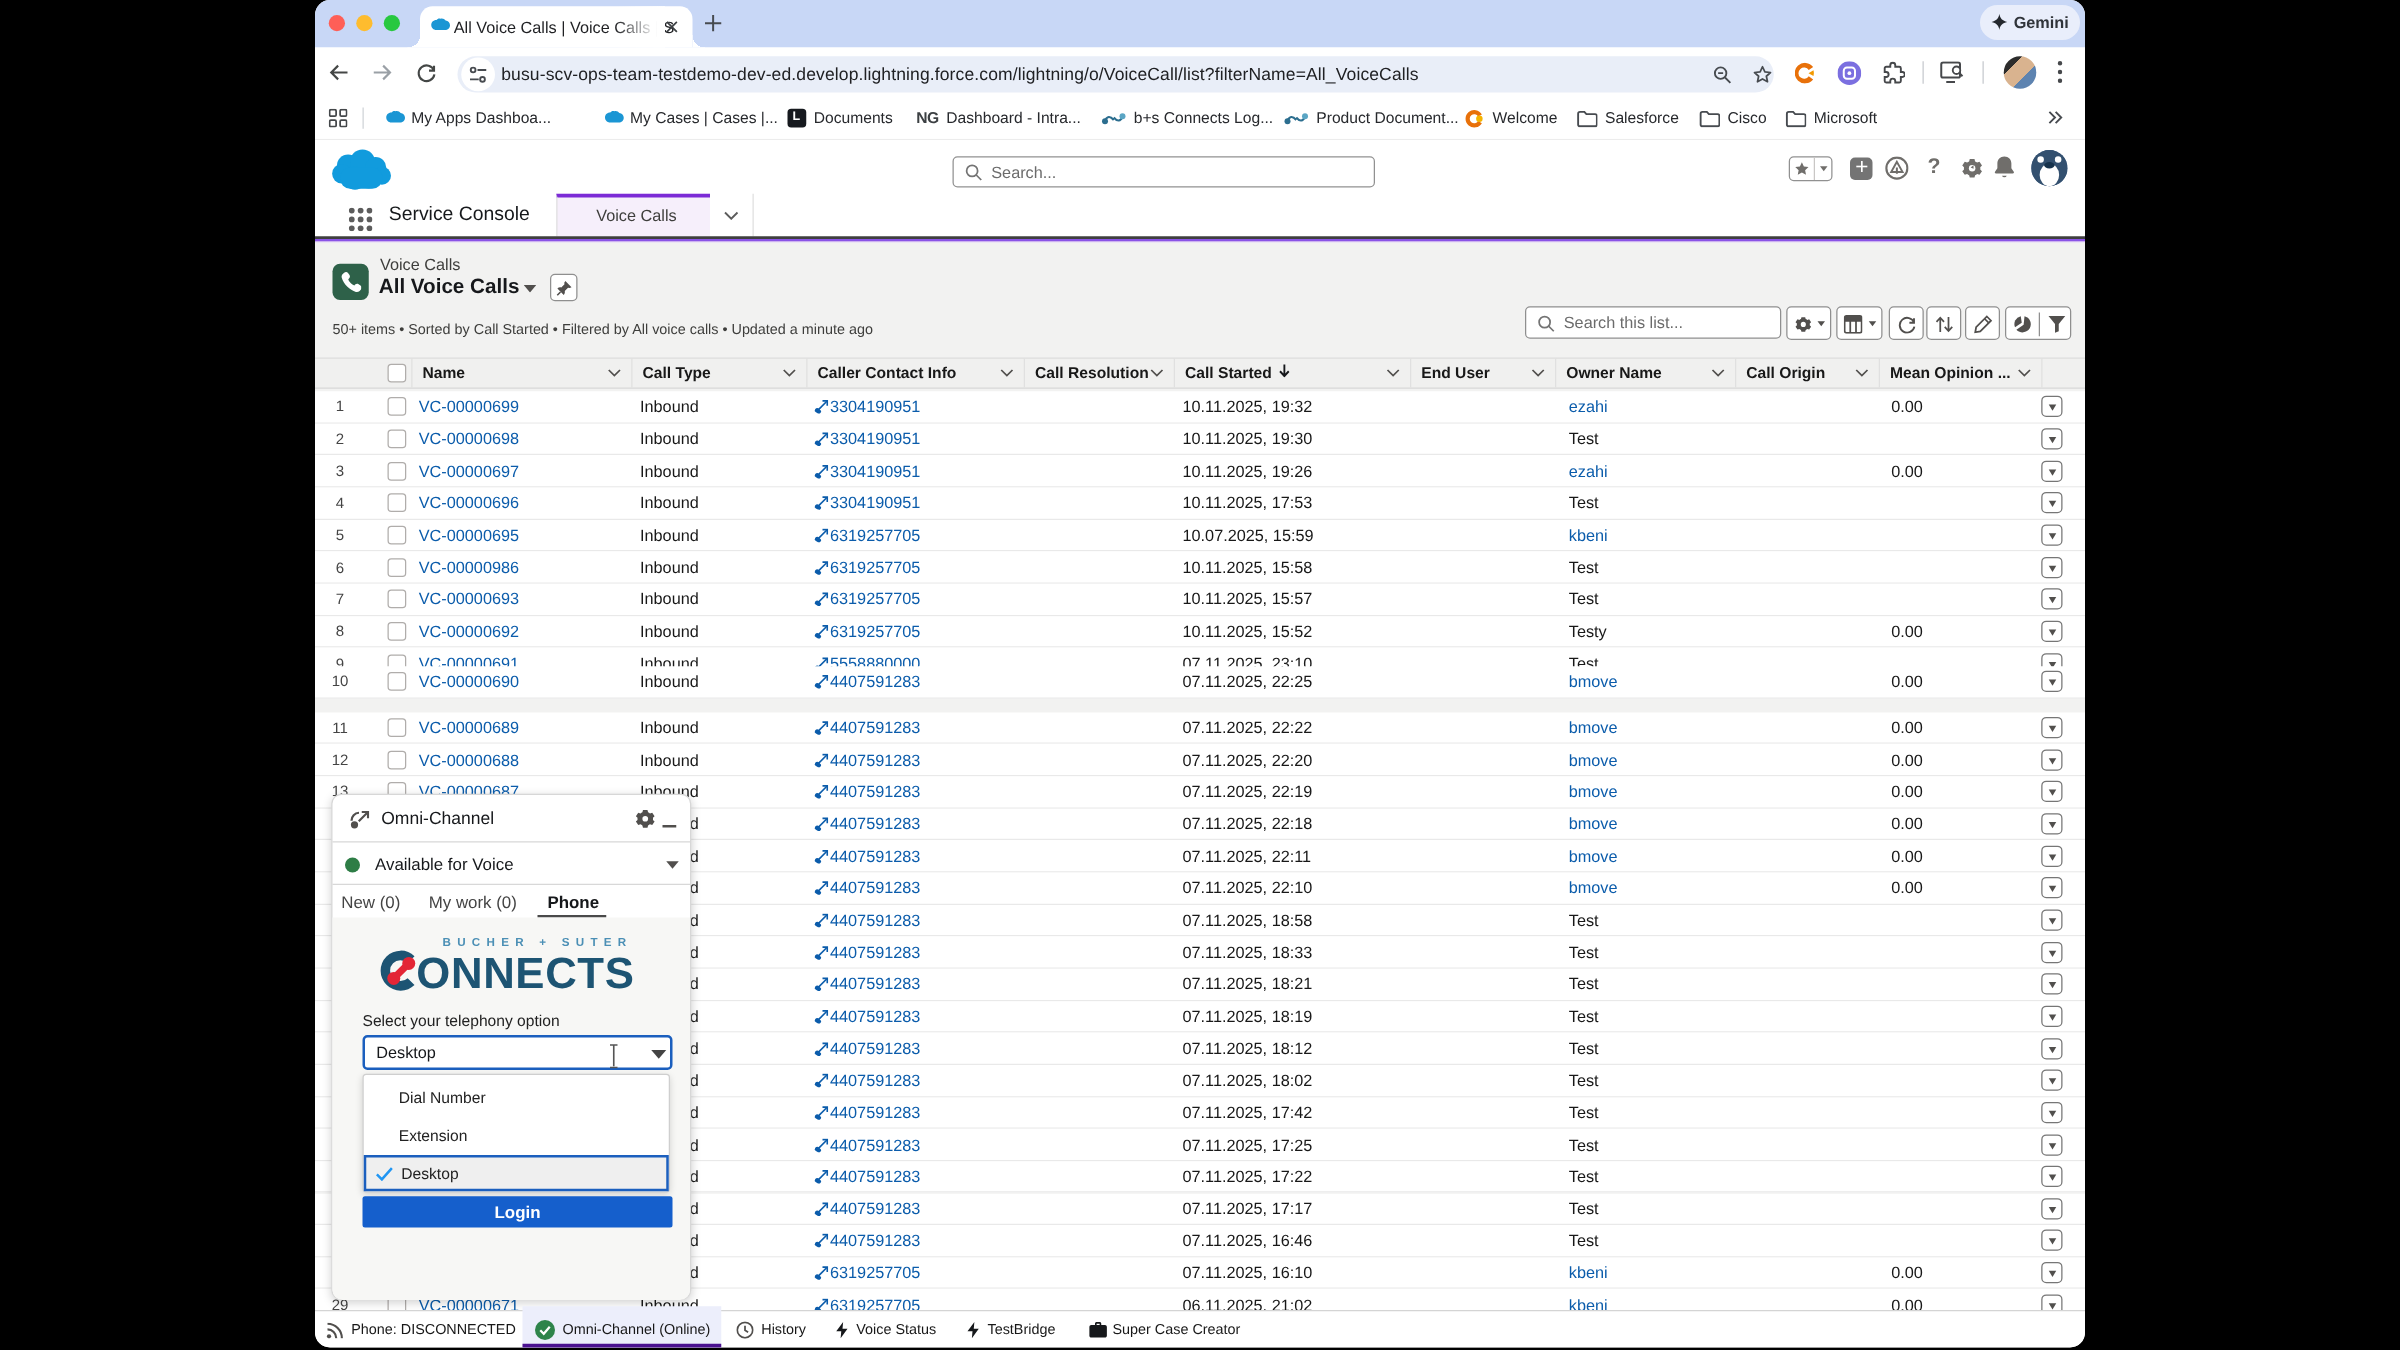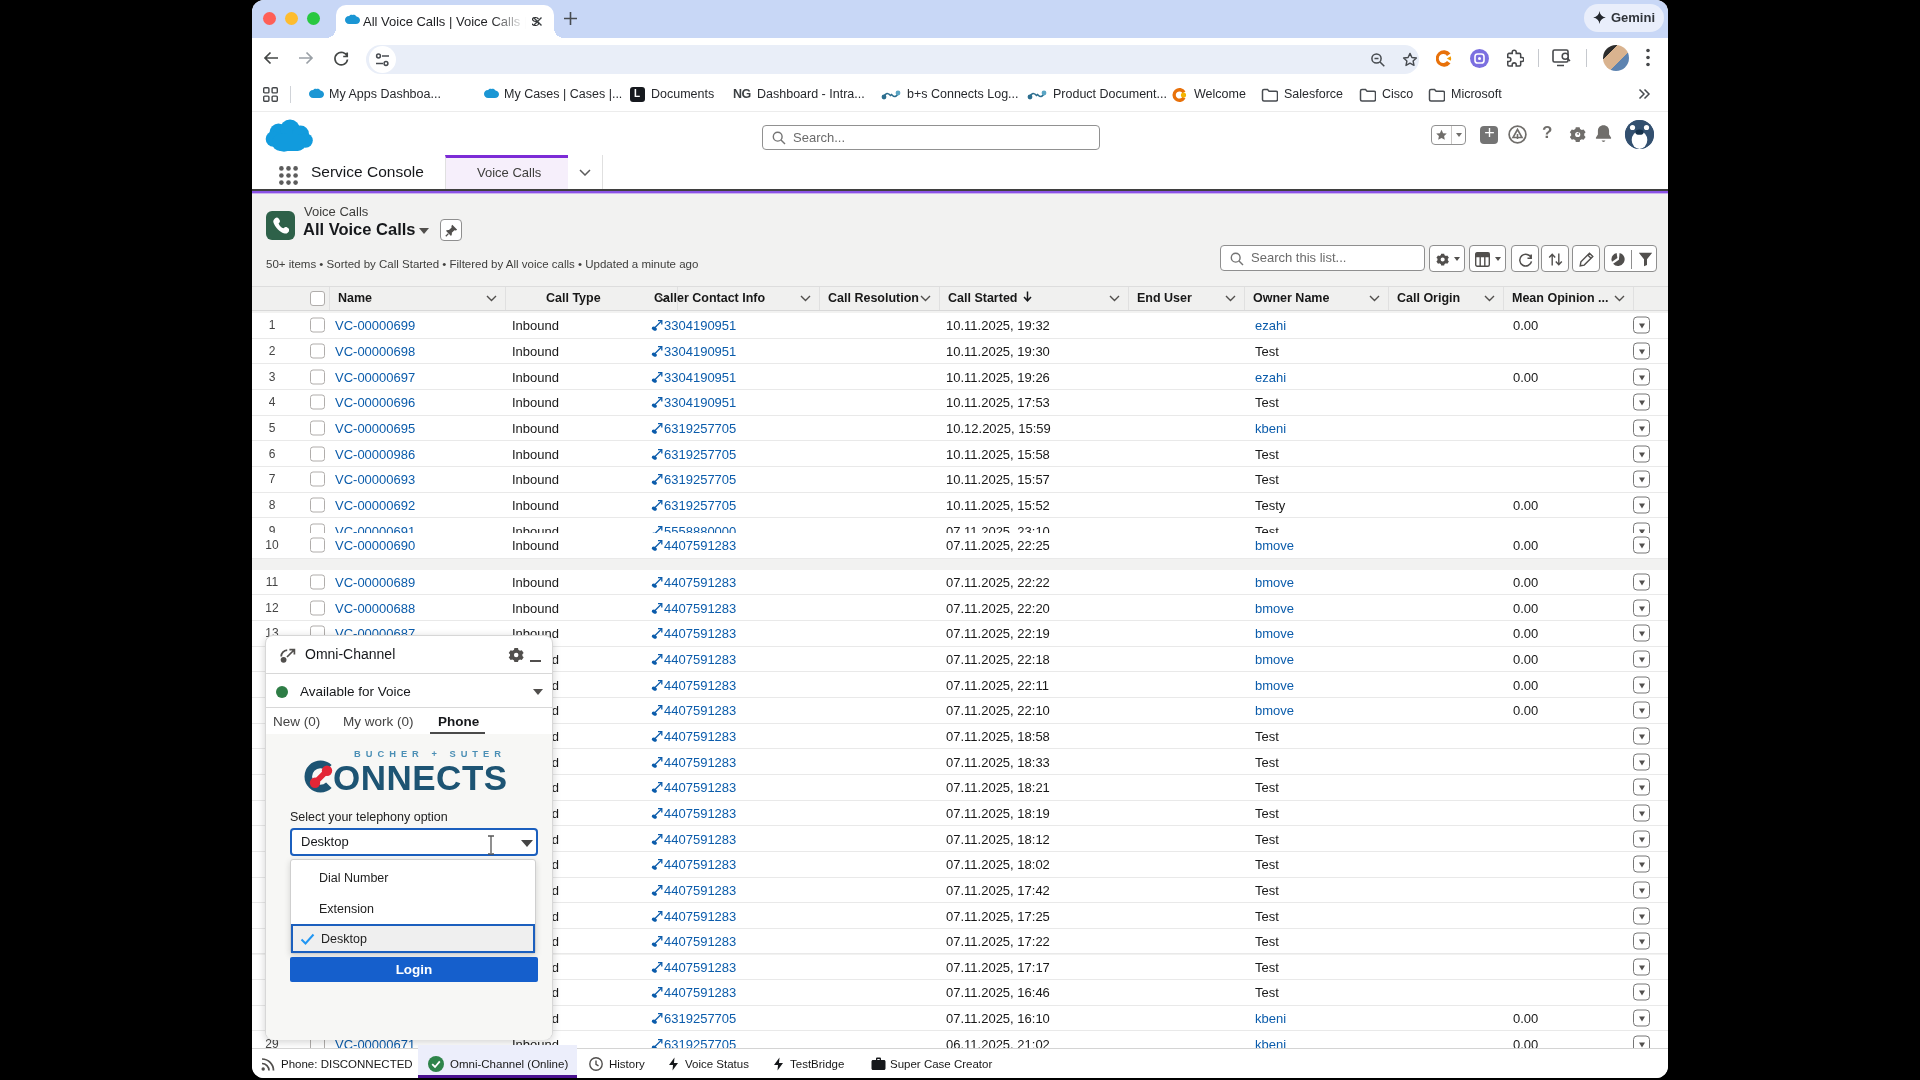--- a/index.html
+++ b/index.html
@@ -83,20 +83,21 @@
         <path d="M15.2 7.5 A6.3 6.3 0 1 0 15.5 10.5 M15.2 3.5 v4 h-4" stroke="#444746" stroke-width="1.7" fill="none"></path>
       </svg>
     <div id="omnibox">
       <div style="position:absolute;left:3px;top:1.0px;width:27px;height:27px;border-radius:50%;background:#fff;"></div>
       <svg style="position:absolute;left:9px;top:8px;" width="15" height="14" viewBox="0 0 15 14">
           <circle cx="3.5" cy="3" r="1.9" fill="none" stroke="#474b50" stroke-width="1.5"></circle>
           <path d="M7 3 H14" stroke="#474b50" stroke-width="1.5"></path>
           <circle cx="11" cy="10.5" r="1.9" fill="none" stroke="#474b50" stroke-width="1.5"></circle>
           <path d="M1 10.5 H8" stroke="#474b50" stroke-width="1.5"></path>
         </svg>
+      <span class="url">busu-scv-ops-team-testdemo-dev-ed.develop.lightning.force.com/lightning/o/VoiceCall/list?filterName=All_VoiceCalls</span>
       <svg style="position:absolute;left:1004px;top:7px;" width="16" height="16" viewBox="0 0 16 16">
           <circle cx="6.5" cy="6.5" r="4.6" fill="none" stroke="#474b50" stroke-width="1.5"></circle>
           <path d="M10 10 L14.3 14.3 M4.5 6.5 h4" stroke="#474b50" stroke-width="1.5"></path>
         </svg>
       <svg style="position:absolute;left:1036px;top:7px;" width="16" height="16" viewBox="0 0 16 16">
           <path d="M8 1.4 l1.9 4.1 4.5 0.5 -3.3 3 0.9 4.4 -4 -2.2 -4 2.2 0.9 -4.4 -3.3 -3 4.5 -0.5 Z" fill="none" stroke="#474b50" stroke-width="1.4" stroke-linejoin="round"></path>
         </svg>
     </div>
     <svg style="position:absolute;left:1184px;top:12px;" width="17" height="17" viewBox="0 0 17 17">
         <path d="M14.5 3.5 L11 6 A4.5 4.5 0 1 0 11 11 L14.5 13.5 A8.2 8.2 0 1 1 14.5 3.5 Z" fill="#e8710a"></path>
@@ -326,21 +327,21 @@
         </svg>
     </div>
     <div id="thead">
       <div class="th" style="left:0;width:53px;border:none;"></div>
       <div class="th" style="left:53px;width:25px;">
           <span style="position:absolute;left:5px;top:4px;width:15px;height:15px;border:1px solid #b0adab;border-radius:3px;background:#fff;"></span>
         </div>
       <div class="th" style="left:78px;width:176px;"><span class="lbl">Name</span><svg class="chev" style="position:absolute;right:8px;top:8px;" width="11" height="7" viewBox="0 0 11 7">
             <path d="M1 1 L5.5 5.5 L10 1" stroke="#514f4d" stroke-width="1.4" fill="none"></path>
           </svg></div>
-      <div class="th" style="left:254px;width:140px;margin-left:32px;"><span class="lbl">Call Type</span><svg class="chev" style="position:absolute;right:8px;top:8px;" width="11" height="7" viewBox="0 0 11 7">
+      <div class="th" style="left:254px;width:140px;"><span class="lbl">Call Type</span><svg class="chev" style="position:absolute;right:8px;top:8px;" width="11" height="7" viewBox="0 0 11 7">
             <path d="M1 1 L5.5 5.5 L10 1" stroke="#514f4d" stroke-width="1.4" fill="none"></path>
           </svg></div>
       <div class="th" style="left:394px;width:174px;"><span class="lbl">Caller Contact Info</span><svg class="chev" style="position:absolute;right:8px;top:8px;" width="11" height="7" viewBox="0 0 11 7">
             <path d="M1 1 L5.5 5.5 L10 1" stroke="#514f4d" stroke-width="1.4" fill="none"></path>
           </svg></div>
       <div class="th" style="left:568px;width:120px;"><span class="lbl">Call Resolution</span><svg class="chev" style="position:absolute;right:8px;top:8px;" width="11" height="7" viewBox="0 0 11 7">
             <path d="M1 1 L5.5 5.5 L10 1" stroke="#514f4d" stroke-width="1.4" fill="none"></path>
           </svg></div>
       <div class="th" style="left:688px;width:189px;"><span class="lbl">Call Started</span><svg style="display:inline-block;margin-left:6px;" width="9" height="11" viewBox="0 0 9 11">
             <path d="M4.5 0.5 V9 M1 6 L4.5 9.8 L8 6" stroke="#16181b" stroke-width="1.5" fill="none"></path>
@@ -425,21 +426,21 @@
 <div class="row" style="top:102.64px;">
  <span class="num">5</span>
           <span class="cb"></span>
  <span class="cell" style="left:83px;"><a class="lnk" href="#">VC-00000695</a></span>
  <span class="cell" style="left:260px;">Inbound</span>
  <span class="cell" style="left:399px;"><svg class="phone-ic" width="12" height="12" viewBox="0 0 12 12">
               <path d="M10.5 1.5 L3 9" stroke="#0b5cab" stroke-width="1.3"></path>
               <path d="M10.8 5 V1.2 H7" stroke="#0b5cab" stroke-width="1.3" fill="none"></path>
               <path d="M1.2 7.6 c0.9-0.9 2.2-0.9 2.9-0.2 l1.5 1.4 c0.5 0.5 0.4 1.3-0.2 1.9 l-0.5 0.5 c-1.2 0.3-3.2-0.6-4.2-2 Z" fill="#0b5cab"></path>
             </svg><a class="lnk" href="#">6319257705</a></span>
- <span class="cell" style="left:694px;">10.12.2025, 15:59</span>
+ <span class="cell" style="left:694px;">10.07.2025, 15:59</span>
  <span class="cell" style="left:1003px;"><a class="lnk" href="#">kbeni</a></span>
 
  <span class="rowact"></span>
 </div>
 <div class="row" style="top:128.30px;">
  <span class="num">6</span>
           <span class="cb"></span>
  <span class="cell" style="left:83px;"><a class="lnk" href="#">VC-00000986</a></span>
  <span class="cell" style="left:260px;">Inbound</span>
  <span class="cell" style="left:399px;"><svg class="phone-ic" width="12" height="12" viewBox="0 0 12 12">

